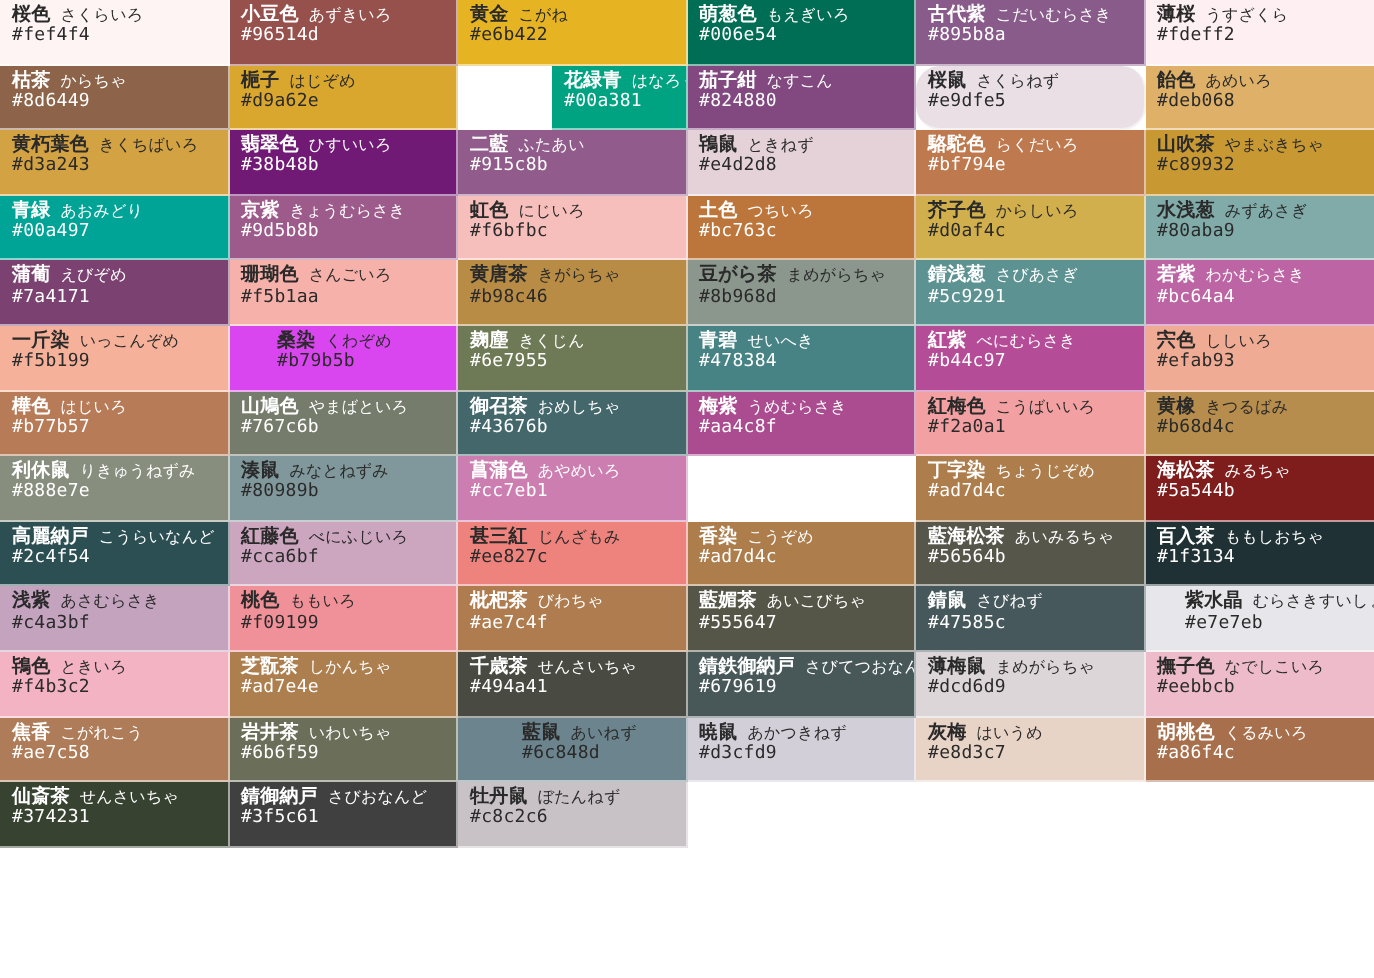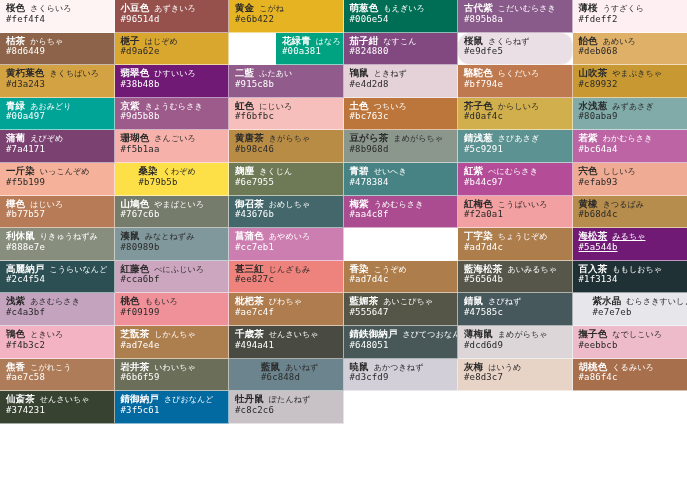--- a/index.html
+++ b/index.html
@@ -172,21 +172,21 @@
       <span class="hex">#5c9291</span>
     </div>
     <div class="swatch light-text" style="background: rgb(188, 100, 164);">
       <span class="nameline">若紫<span class="kana">わかむらさき</span></span>
       <span class="hex">#bc64a4</span>
     </div>
     <div class="swatch dark-text" style="background: rgb(245, 177, 153);">
       <span class="nameline">一斤染<span class="kana">いっこんぞめ</span></span>
       <span class="hex">#f5b199</span>
     </div>
-    <div class="swatch dark-text" style="background: #fde047; padding-left: 24px;">
+    <div class="swatch dark-text" style="background: #d946ef; padding-left: 24px;">
       <span class="nameline">桑染<span class="kana">くわぞめ</span></span>
       <span class="hex">#b79b5b</span>
     </div>
     <div class="swatch light-text" style="background: rgb(110, 121, 85);">
       <span class="nameline">麹塵<span class="kana">きくじん</span></span>
       <span class="hex">#6e7955</span>
     </div>
     <div class="swatch light-text" style="background: rgb(71, 131, 132);">
       <span class="nameline">青碧<span class="kana">せいへき</span></span>
       <span class="hex">#478384</span>
@@ -236,21 +236,21 @@
       <span class="hex">#cc7eb1</span>
     </div>
     <div class="swatch dark-text" style="background: #f0abfc; margin-top: 44px;">
       <span class="nameline">薄紅<span class="kana">うすべに</span></span>
       <span class="hex">#f0908d</span>
     </div>
     <div class="swatch light-text" style="background: rgb(173, 125, 76);">
       <span class="nameline">丁字染<span class="kana">ちょうじぞめ</span></span>
       <span class="hex">#ad7d4c</span>
     </div>
-    <div class="swatch light-text" style="background: #701a75; text-decoration: underline;">
+    <div class="swatch light-text" style="background: #7f1d1d;">
       <span class="nameline">海松茶<span class="kana">みるちゃ</span></span>
       <span class="hex">#5a544b</span>
     </div>
     <div class="swatch light-text" style="background: rgb(44, 79, 84);">
       <span class="nameline">高麗納戸<span class="kana">こうらいなんど</span></span>
       <span class="hex">#2c4f54</span>
     </div>
     <div class="swatch dark-text" style="background: rgb(204, 166, 191);">
       <span class="nameline">紅藤色<span class="kana">べにふじいろ</span></span>
       <span class="hex">#cca6bf</span>
@@ -302,21 +302,21 @@
     <div class="swatch light-text" style="background: rgb(173, 126, 78);">
       <span class="nameline">芝翫茶<span class="kana">しかんちゃ</span></span>
       <span class="hex">#ad7e4e</span>
     </div>
     <div class="swatch light-text" style="background: rgb(73, 74, 65);">
       <span class="nameline">千歳茶<span class="kana">せんさいちゃ</span></span>
       <span class="hex">#494a41</span>
     </div>
     <div class="swatch light-text" style="background: rgb(72, 88, 89);">
       <span class="nameline">錆鉄御納戸<span class="kana">さびてつおなんど</span></span>
-      <span class="hex">#648051</span>
+      <span class="hex">#679619</span>
     </div>
     <div class="swatch dark-text" style="background: rgb(220, 214, 217);">
       <span class="nameline">薄梅鼠<span class="kana">まめがらちゃ</span></span>
       <span class="hex">#dcd6d9</span>
     </div>
     <div class="swatch dark-text" style="background: rgb(238, 187, 203);">
       <span class="nameline">撫子色<span class="kana">なでしこいろ</span></span>
       <span class="hex">#eebbcb</span>
     </div>
     <div class="swatch light-text" style="background: rgb(174, 124, 88);">
@@ -340,21 +340,21 @@
       <span class="hex">#e8d3c7</span>
     </div>
     <div class="swatch light-text" style="background: rgb(168, 111, 76);">
       <span class="nameline">胡桃色<span class="kana">くるみいろ</span></span>
       <span class="hex">#a86f4c</span>
     </div>
     <div class="swatch light-text" style="background: rgb(55, 66, 49);">
       <span class="nameline">仙斎茶<span class="kana">せんさいちゃ</span></span>
       <span class="hex">#374231</span>
     </div>
-    <div class="swatch light-text" style="background: #0369a1;">
+    <div class="swatch light-text" style="background: #404040;">
       <span class="nameline">錆御納戸<span class="kana">さびおなんど</span></span>
       <span class="hex">#3f5c61</span>
     </div>
     <div class="swatch dark-text" style="background: rgb(200, 194, 198);">
       <span class="nameline">牡丹鼠<span class="kana">ぼたんねず</span></span>
       <span class="hex">#c8c2c6</span>
     </div>
   </div>
 
 </body></html>

